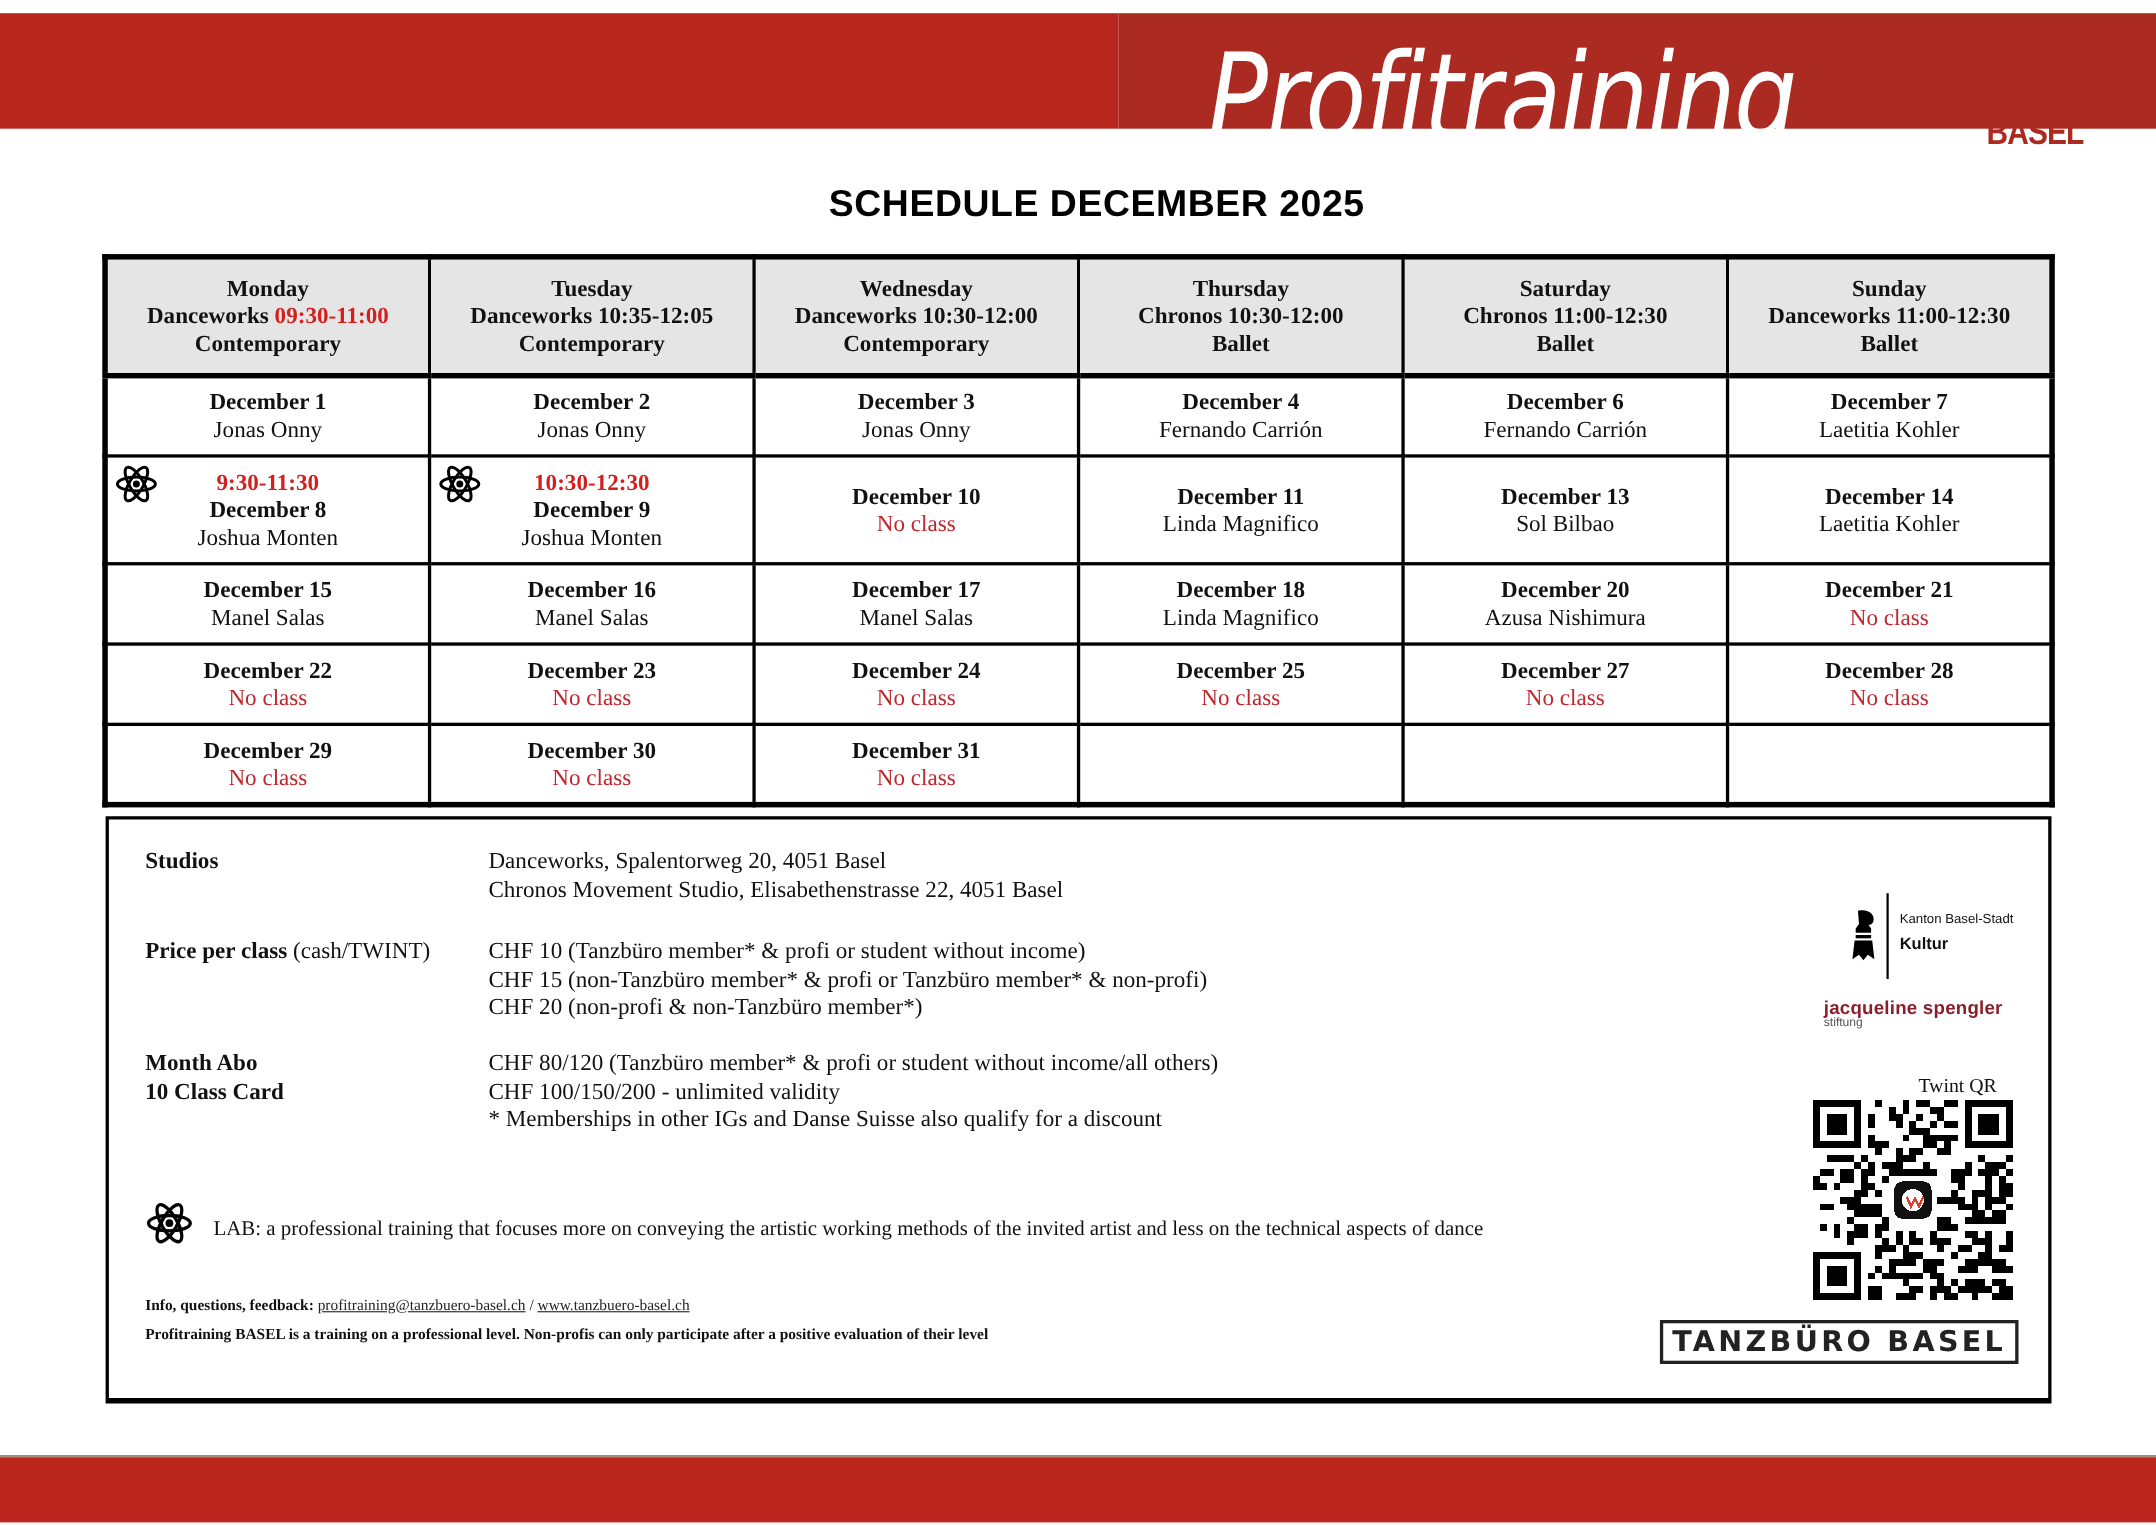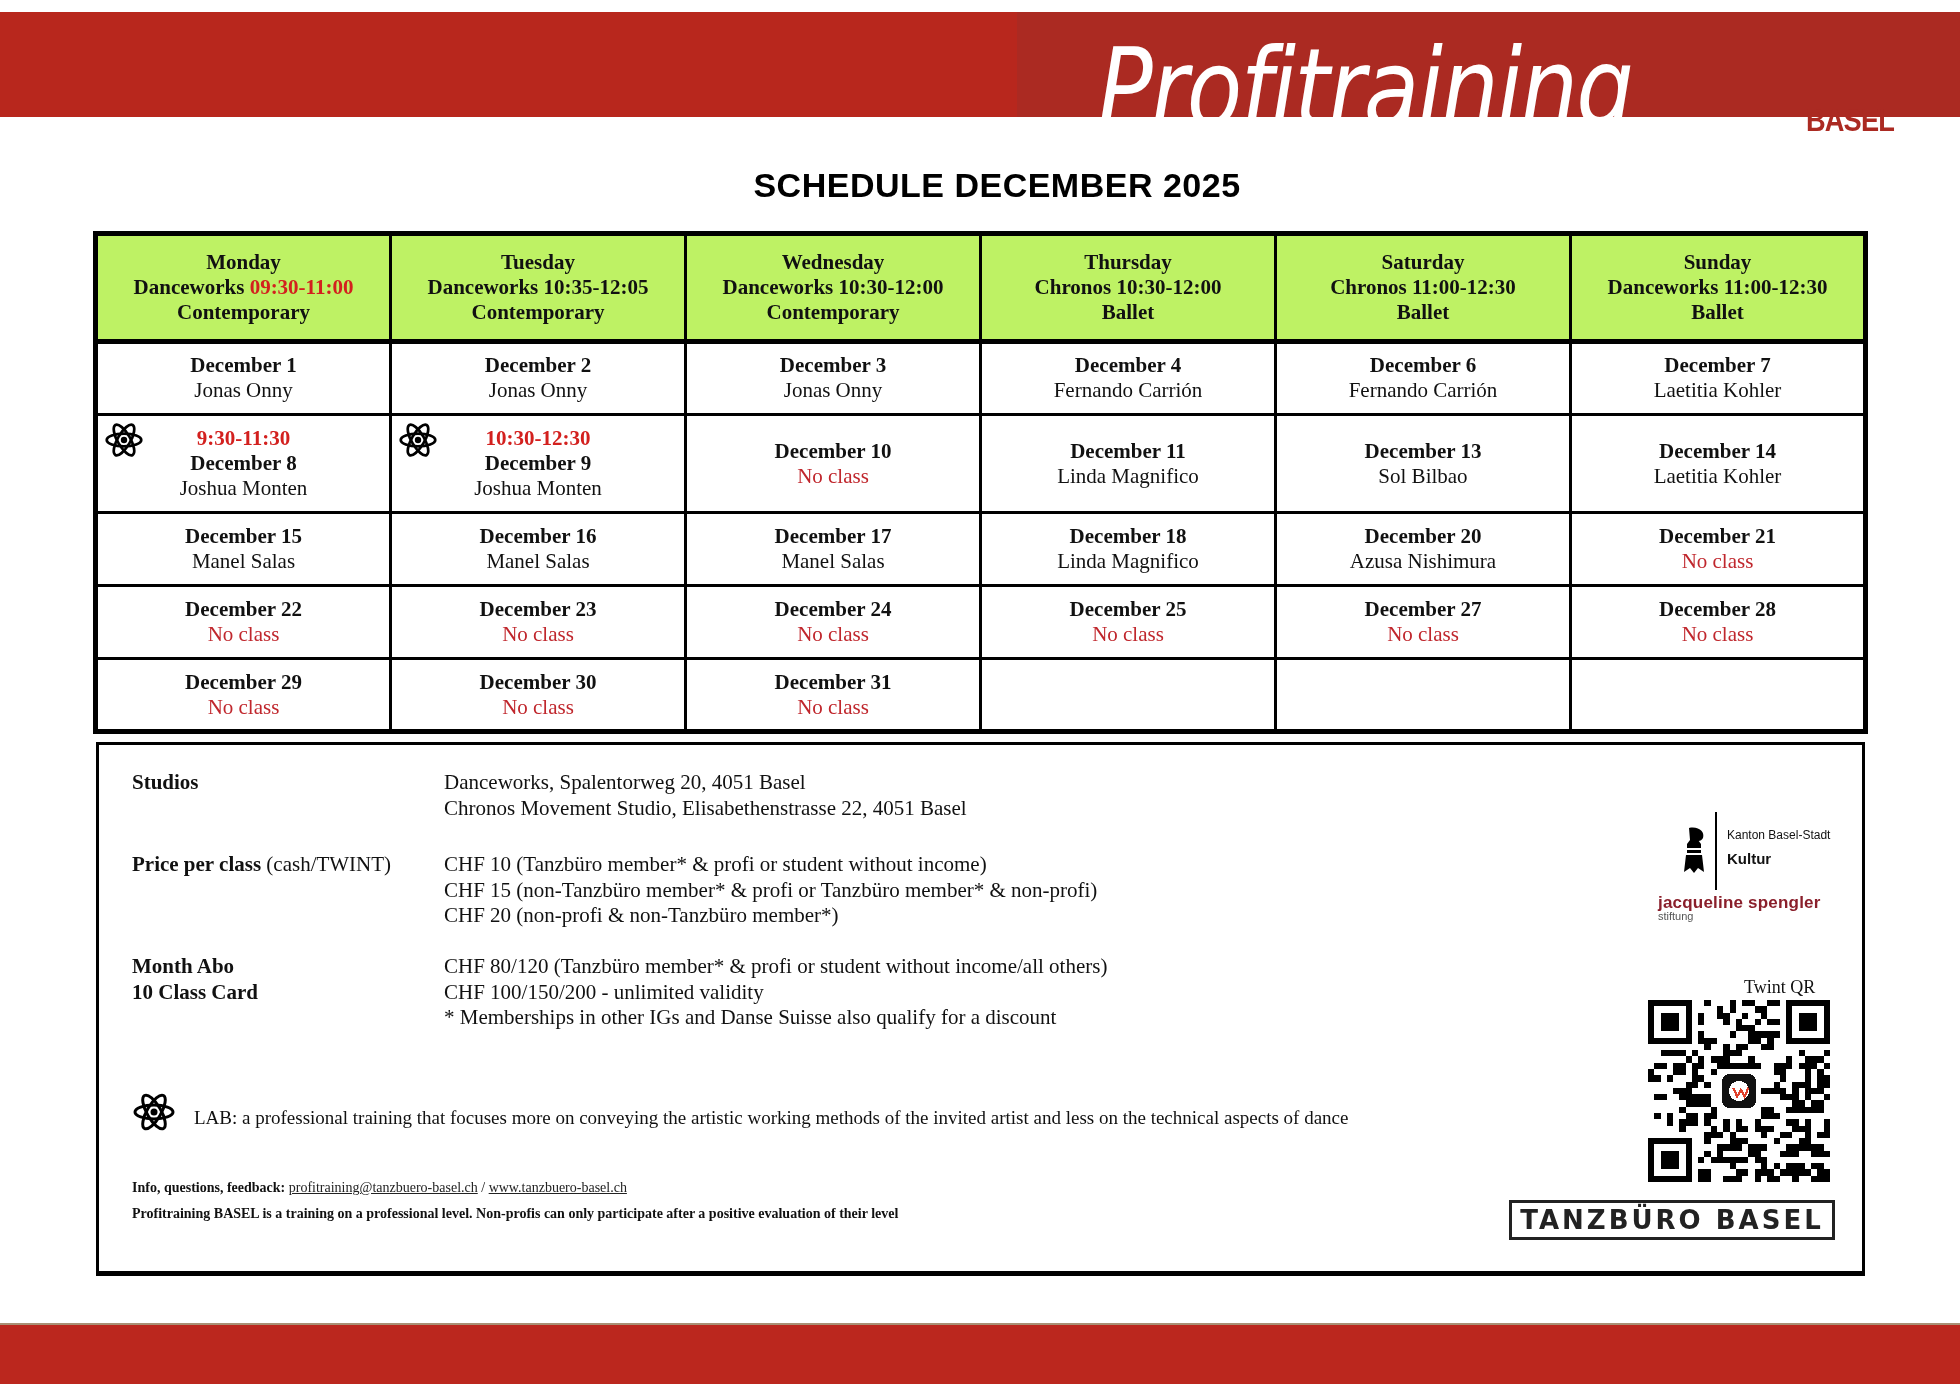--- a/index.html
+++ b/index.html
@@ -27,21 +27,21 @@
     }
 
     table.schedule {
       position: absolute; left: 93px; top: 231px; width: 1775px; height: 503px;
       border-collapse: collapse; border: 5px solid #000; table-layout: fixed;
     }
     table.schedule th, table.schedule td {
       border: 3px solid #000; text-align: center; vertical-align: middle;
       font-size: 21px; line-height: 25px; position: relative;
     }
-    table.schedule thead th { background: #bef264; height: 108px; font-weight: bold; border-bottom-width: 5px; }
+    table.schedule thead th { background: #e5e5e5; height: 108px; font-weight: bold; border-bottom-width: 5px; }
     .row-1 td { height: 72px; }
     .row-2 td { height: 97px; }
     .row-3 td, .row-4 td, .row-5 td { height: 72px; }
     .date { font-weight: bold; display: block; }
     .teacher { display: block; }
     .noclass { display: block; color: #c0272d; }
     .red { color: #d3201e; }
     .time-red { color: #d3201e; font-weight: bold; display: block; }
     .lab-icon { position: absolute; left: 6px; top: 4px; width: 40px; height: 40px; }
 
@@ -56,21 +56,21 @@
     .lab-line .lab-text { font-size: 19px; margin-left: 18px; margin-top: 12px; }
     .contact { position: absolute; left: 33px; top: 430px; font-size: 14px; line-height: 26px; }
     .contact b { font-weight: bold; }
     .contact a { color: #222; text-decoration: underline; }
 
     .kanton { position: absolute; left: 1572px; top: 67px; width: 150px; height: 80px; }
     .kanton .divider { position: absolute; left: 44px; top: 0; width: 2px; height: 78px; background: #000; }
     .kanton .t1 { position: absolute; left: 56px; top: 16px; font-family: "Liberation Sans", sans-serif; font-size: 12px; white-space: nowrap; }
     .kanton .t2 { position: absolute; left: 56px; top: 38px; font-family: "Liberation Sans", sans-serif; font-size: 15px; font-weight: bold; }
     .kanton svg { position: absolute; left: 10px; top: 14px; }
-    .spengler { position: absolute; left: 1559px; top: 148px; }
+    .spengler { position: absolute; left: 1559px; top: 162px; }
     .spengler .s1 { font-family: "Liberation Sans", sans-serif; font-size: 17px; color: #8a1f2b; font-weight: bold; letter-spacing: 0.2px; }
     .spengler .s2 { font-family: "Liberation Sans", sans-serif; font-size: 11px; color: #555; margin-top: -3px; }
     .qr-label { position: absolute; left: 1645px; top: 232px; font-size: 18px; }
     .qr { position: absolute; left: 1549px; top: 255px; width: 182px; height: 182px; }
     .tanz-logo {
       position: absolute; left: 1410px; top: 455px; width: 326px; height: 40px;
       border: 3px solid #222; display: flex; align-items: center; justify-content: center;
       font-family: "DejaVu Sans", sans-serif; font-weight: bold; font-size: 26px; letter-spacing: 3px; color: #222;
     }
 

